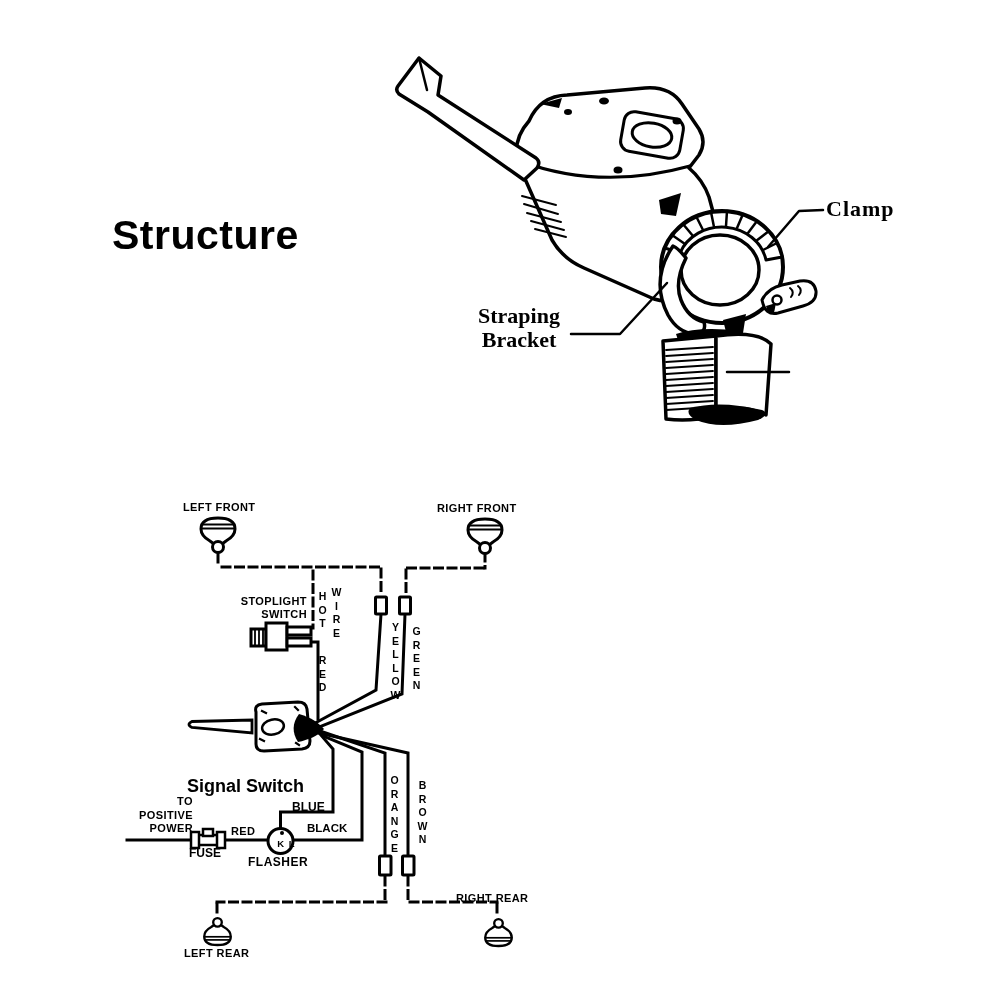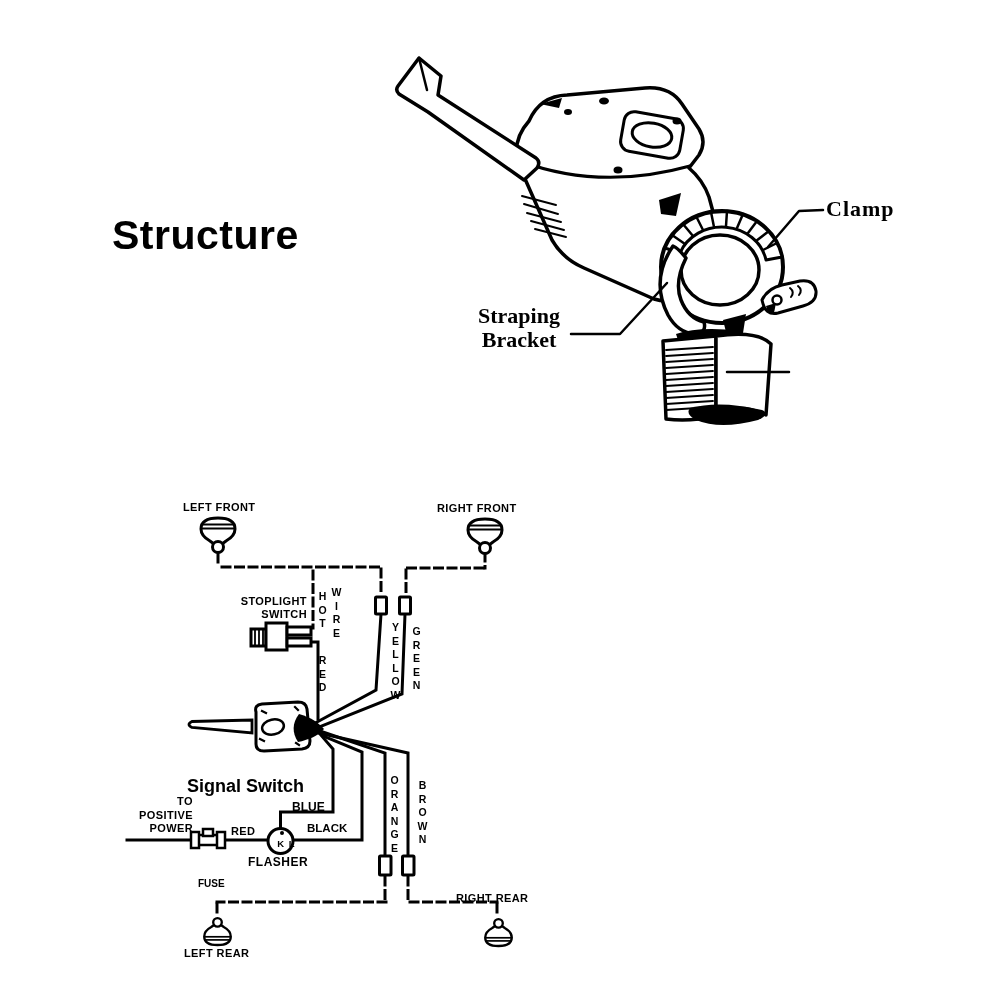--- a/index.html
+++ b/index.html
@@ -207,21 +207,21 @@
   </div>
 
   <div class="lbl" style="left:187px;top:776px;font-size:18px;">Signal Switch</div>
 
   <div class="lbl sm ctr" style="left:125px;top:795px;width:68px;line-height:13.5px;">
     <div>TO</div>
     <div>POSITIVE</div>
     <div>POWER</div>
   </div>
 
-  <div class="lbl" style="left:189px;top:878px;font-size:10px;margin-left:9px;">FUSE</div>
+  <div class="lbl" style="left:189px;top:847px;font-size:12px;">FUSE</div>
   <div class="lbl sm" style="left:231px;top:825px;">RED</div>
   <div class="lbl" style="left:292px;top:801px;font-size:12px;text-align:right;">BLUE</div>
   <div class="lbl" style="left:307px;top:822px;font-size:11.5px;">BLACK</div>
   <div class="lbl" style="left:248px;top:856px;font-size:12px;letter-spacing:0.5px;">FLASHER</div>
   <div class="lbl ctr" style="left:268px;top:839px;width:37px;font-size:9.5px;letter-spacing:1px;">K L</div>
 
   <div class="vl" style="left:317px;top:590px;">HOT</div>
   <div class="vl" style="left:331px;top:586px;">WIRE</div>
   <div class="vl" style="left:317px;top:654px;">RED</div>
   <div class="vl" style="left:390px;top:621px;">YELLOW</div>

